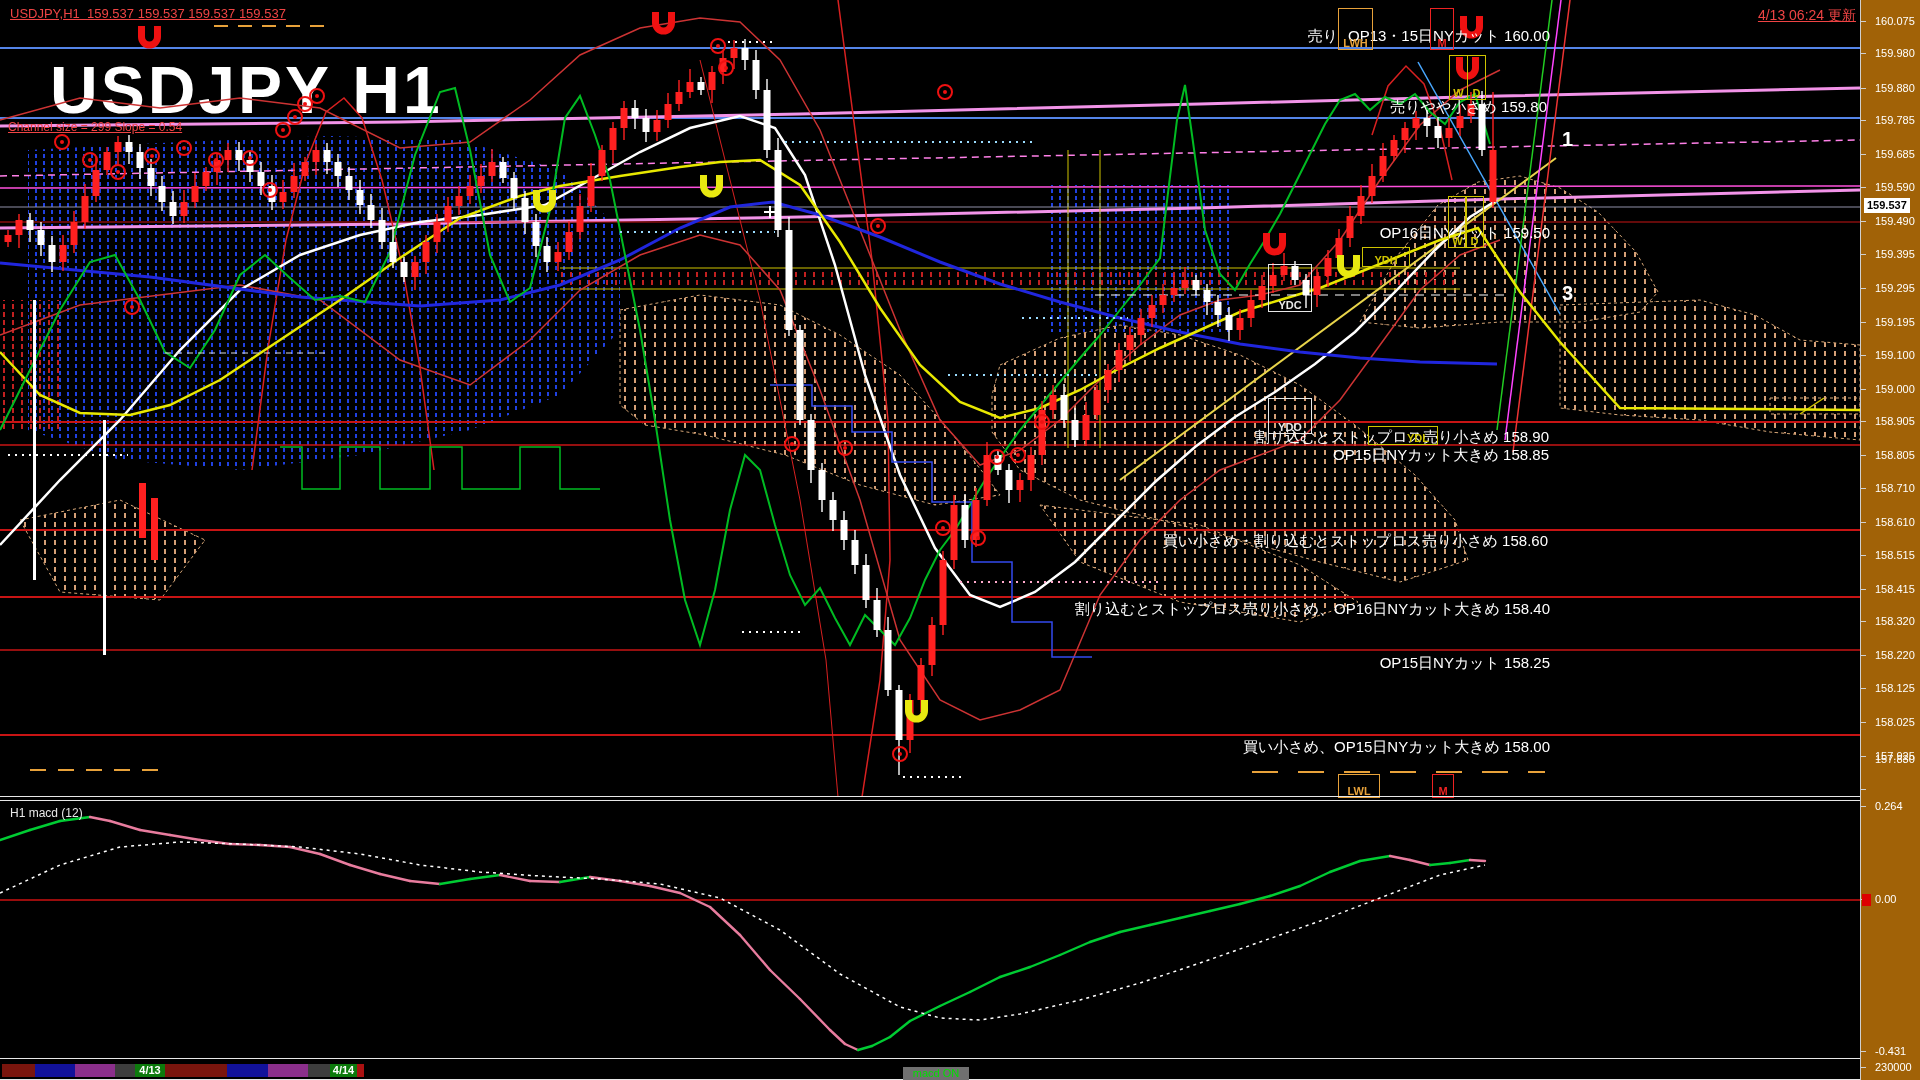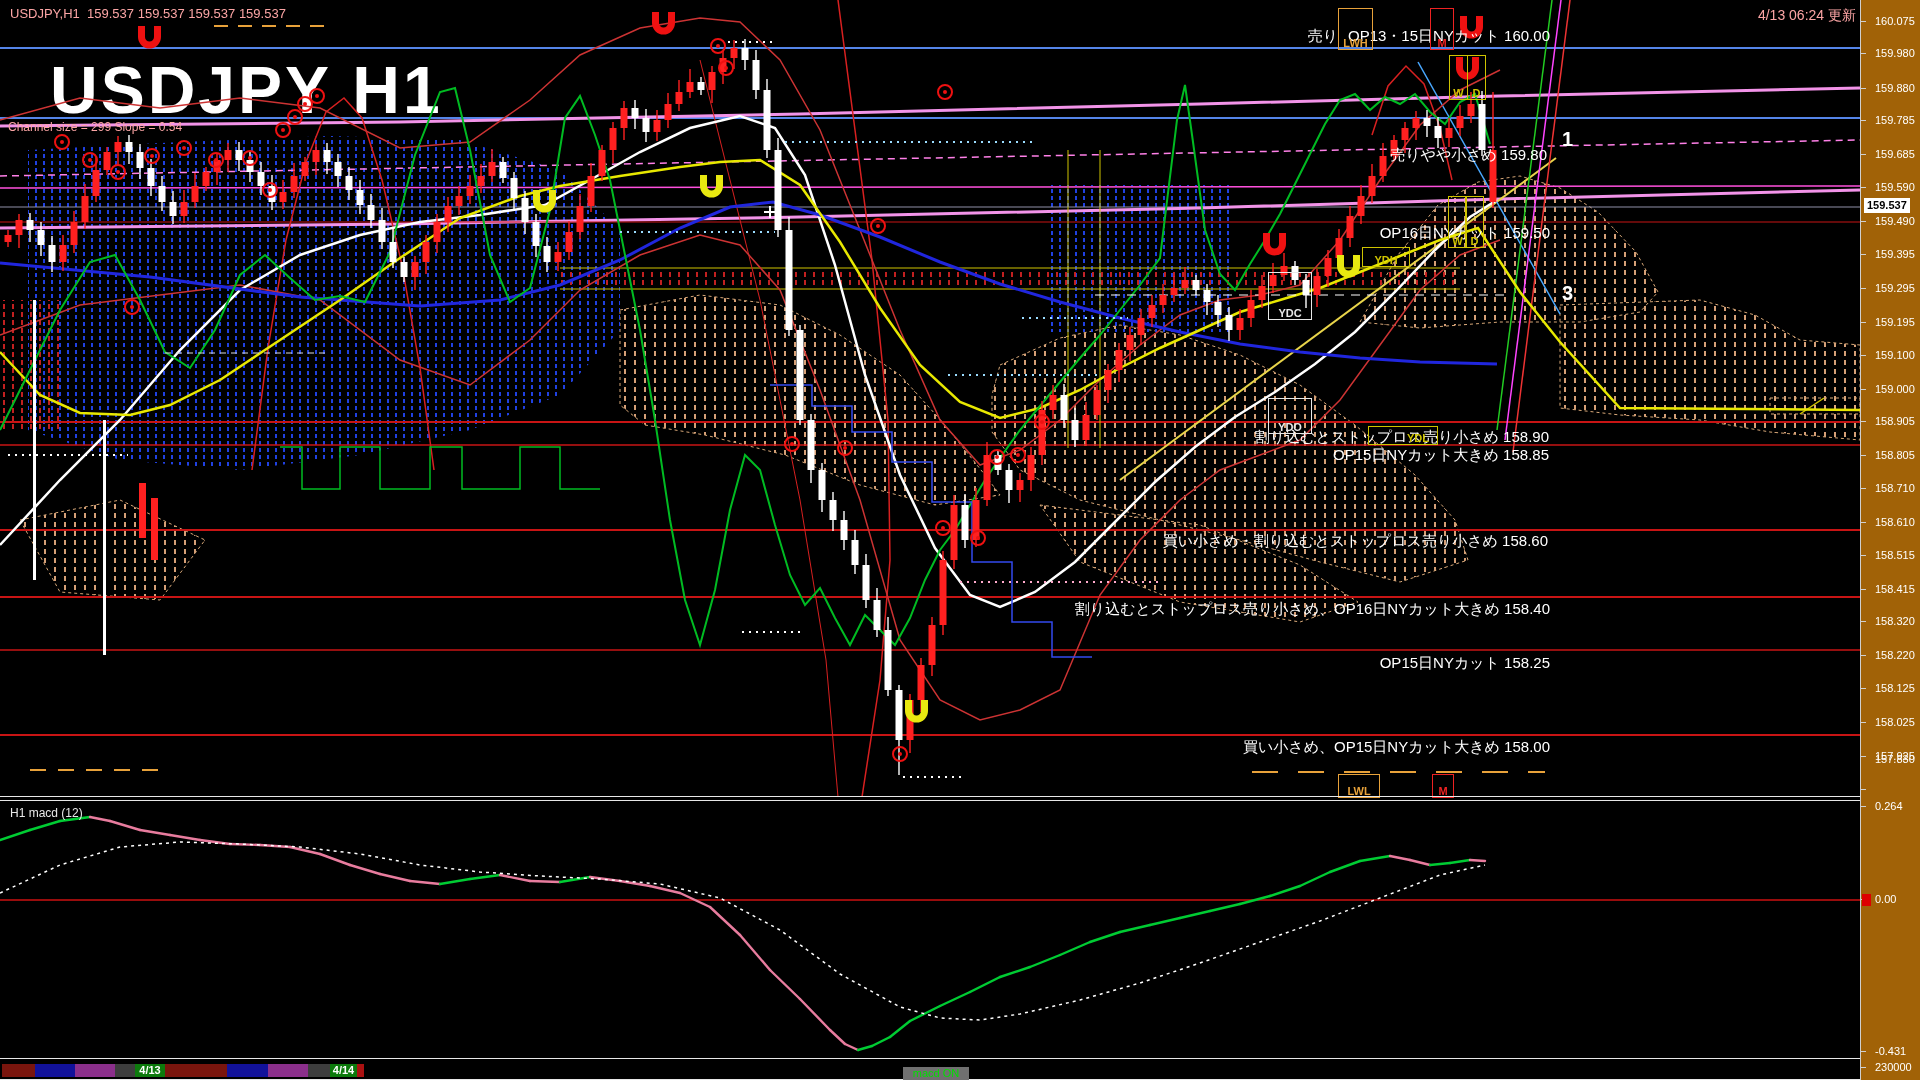--- a/index.html
+++ b/index.html
@@ -2,21 +2,21 @@
 <html><head>
 <meta charset="utf-8">
 <style>
   html,body{margin:0;padding:0;background:#000;}
   #screen{position:relative;width:1920px;height:1080px;background:#000;overflow:hidden;
           font-family:"Liberation Sans",sans-serif;}
   #watermark{position:absolute;left:50px;top:52px;color:#fff;font-size:66px;font-weight:bold;
              letter-spacing:3px;z-index:1;}
   #chart-svg,#macd-svg{position:absolute;left:0;z-index:2;}
   #chart-svg{top:0;} #macd-svg{top:801px;}
-  .hdr{position:absolute;color:#fca5a5;z-index:6;white-space:pre;}
+  .hdr{position:absolute;color:#ef4444;z-index:6;white-space:pre;text-decoration:underline;}
   #symbol-line{left:10px;top:6px;font-size:13px;}
   #channel-info{left:8px;top:80px;font-size:12px;margin-top:40px;}
   #updated{right:64px;top:7px;font-size:14px;text-align:right;}
   #macd-label{left:10px;top:806px;font-size:12px;color:#e8e8e8;position:absolute;z-index:6;}
   .ann{position:absolute;color:#fff;font-size:15px;z-index:5;white-space:pre;text-align:right;}
   .lblbox{position:absolute;z-index:5;display:flex;align-items:flex-end;justify-content:center;
           font-size:11px;font-weight:bold;background:transparent;}
   .axis{position:absolute;left:1860px;top:0;width:60px;height:1080px;background:#a16207;
         border-left:1px solid #cfcfcf;z-index:7;}
   .axlbl{position:absolute;left:14px;color:#fff;font-size:11px;white-space:nowrap;}
@@ -522,38 +522,38 @@
   </svg>
 
   <div class="hdr" id="symbol-line">USDJPY,H1  159.537 159.537 159.537 159.537</div>
   <div class="hdr" id="channel-info">Channel size = 299 Slope = 0.54</div>
   <div class="hdr" id="updated">4/13 06:24 更新</div>
   <div id="macd-label">H1  macd (12)</div>
 
   <div id="ann-root">
       <div class="ann" style="top: 27px; right: 582px;">売り</div>
       <div class="ann" style="top: 27px; right: 370px;">OP13・15日NYカット 160.00</div>
-      <div class="ann" style="top: 98px; right: 373px; margin-top: 48px;">売りやや小さめ 159.80</div>
+      <div class="ann" style="top: 98px; right: 373px;">売りやや小さめ 159.80</div>
       <div class="ann" style="top: 224px; right: 370px;">OP16日NYカット 159.50</div>
       <div class="ann" style="top: 428px; right: 371px;">割り込むとストップロス売り小さめ 158.90</div>
       <div class="ann" style="top: 446px; right: 371px;">OP15日NYカット大きめ 158.85</div>
       <div class="ann" style="top: 532px; right: 372px;">買い小さめ・割り込むとストップロス売り小さめ 158.60</div>
       <div class="ann" style="top: 600px; right: 370px;">割り込むとストップロス売り小さめ、OP16日NYカット大きめ 158.40</div>
       <div class="ann" style="top: 654px; right: 370px;">OP15日NYカット 158.25</div>
       <div class="ann" style="top: 738px; right: 370px;">買い小さめ、OP15日NYカット大きめ 158.00</div>
     </div>
   <div id="box-root">
       <div class="lblbox" style="left: 1338px; top: 8px; width: 33px; height: 40px; border: 1px solid rgb(232, 162, 58); color: rgb(232, 162, 58);">LWH</div>
       <div class="lblbox" style="left: 1430px; top: 8px; width: 22px; height: 40px; border: 1px solid rgb(238, 34, 34); color: rgb(238, 34, 34);">M</div>
       <div class="lblbox" style="left: 1449px; top: 55px; width: 17px; height: 43px; border: 1px solid rgb(207, 196, 0); color: rgb(207, 196, 0);">W</div>
       <div class="lblbox" style="left: 1467px; top: 55px; width: 17px; height: 43px; border: 1px solid rgb(207, 196, 0); color: rgb(207, 196, 0);">D</div>
       <div class="lblbox" style="left: 1448px; top: 196px; width: 17px; height: 50px; border: 1px solid rgb(207, 196, 0); color: rgb(207, 196, 0);">W</div>
       <div class="lblbox" style="left: 1465px; top: 196px; width: 17px; height: 50px; border: 1px solid rgb(207, 196, 0); color: rgb(207, 196, 0);">D</div>
       <div class="lblbox" style="left: 1362px; top: 247px; width: 46px; height: 18px; border: 1px solid rgb(207, 196, 0); color: rgb(207, 196, 0);">YDH</div>
-      <div class="lblbox" style="left: 1268px; top: 272px; width: 42px; height: 46px; border: 1px solid rgb(232, 232, 232); color: rgb(232, 232, 232);">YDC</div>
+      <div class="lblbox" style="left: 1268px; top: 264px; width: 42px; height: 46px; border: 1px solid rgb(232, 232, 232); color: rgb(232, 232, 232);">YDC</div>
       <div class="lblbox" style="left: 1268px; top: 398px; width: 42px; height: 34px; border: 1px solid rgb(232, 232, 232); color: rgb(232, 232, 232);">YDO</div>
       <div class="lblbox" style="left: 1368px; top: 426px; width: 38px; height: 17px; border: 1px solid rgb(207, 196, 0); color: rgb(207, 196, 0); padding-left: 30px;">YDL</div>
       <div class="lblbox" style="left: 1338px; top: 774px; width: 40px; height: 22px; border: 1px solid rgb(232, 162, 58); color: rgb(232, 162, 58);">LWL</div>
       <div class="lblbox" style="left: 1432px; top: 774px; width: 20px; height: 22px; border: 1px solid rgb(238, 34, 34); color: rgb(238, 34, 34);">M</div>
     </div>
 
   <div class="split" style="top:796px"></div>
   <div class="split" style="top:800px"></div>
   <div class="split" style="top:1058px"></div>
   <div class="split" style="top:1079px"></div>

